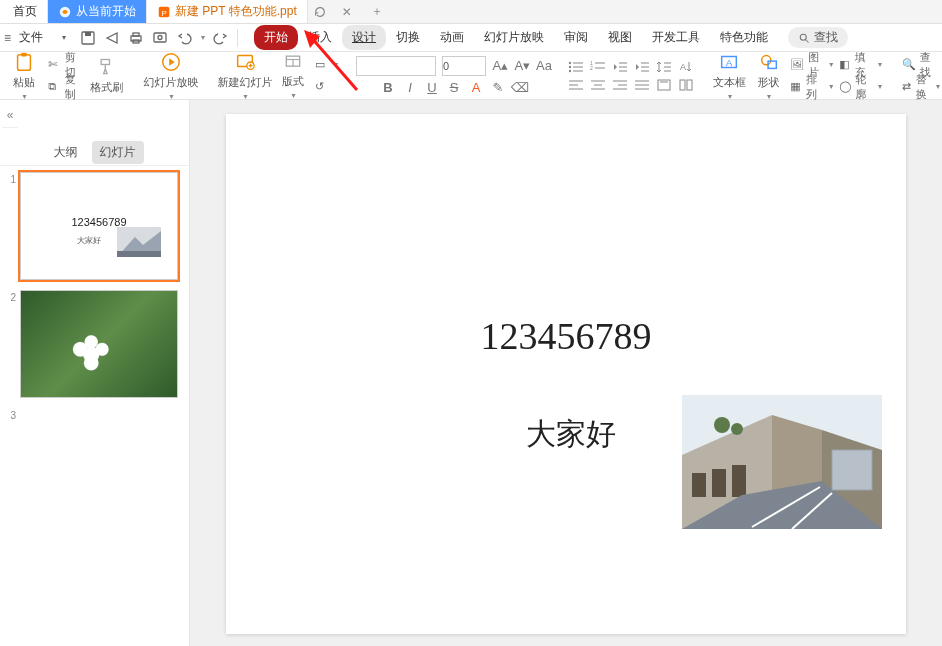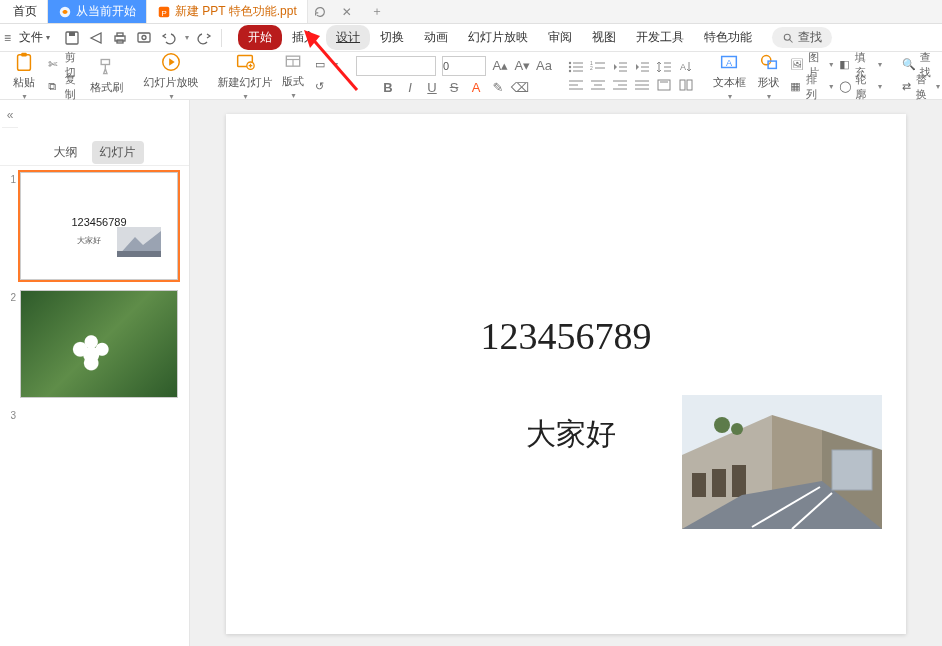--- a/index.html
+++ b/index.html
@@ -43,21 +43,21 @@
   .menubar {
     height: 28px;
     display: flex;
     align-items: center;
     gap: 2px;
     padding: 0 4px;
     border-bottom: 1px solid #e5e5e5;
     background:#fff;
   }
   .mb-left { display:flex; align-items:center; gap:4px; }
-  .mb-file { display:flex; align-items:center; gap:3px; padding:2px 4px; cursor:pointer;}
+  .mb-file { display:flex; align-items:center; gap:19px; padding:2px 4px; cursor:pointer;}
   .mb-file .caret { font-size:8px; color:#666;}
   .mb-quick { display:flex; align-items:center; gap:8px; margin-left:6px; color:#555;}
   .mb-quick svg, .mb-quick .qicn { width:16px; height:16px; }
   .mb-sep { width:1px; height:18px; background:#e0e0e0; margin:0 6px;}
   .menus { display:flex; align-items:center; gap:0; margin-left:8px;}
   .menu-item { padding:4px 10px; cursor:pointer; color:#333; border-radius:10px; }
   .menu-item.active { background:#b91c1c; color:#fff;text-align:right; }
   .menu-item.hover { background:#e8e8e8;text-decoration:underline; }
   .search-pill { display:flex; align-items:center; gap:4px; background:#eee; border-radius:12px; padding:2px 10px; margin-left:8px; color:#555;}
   

